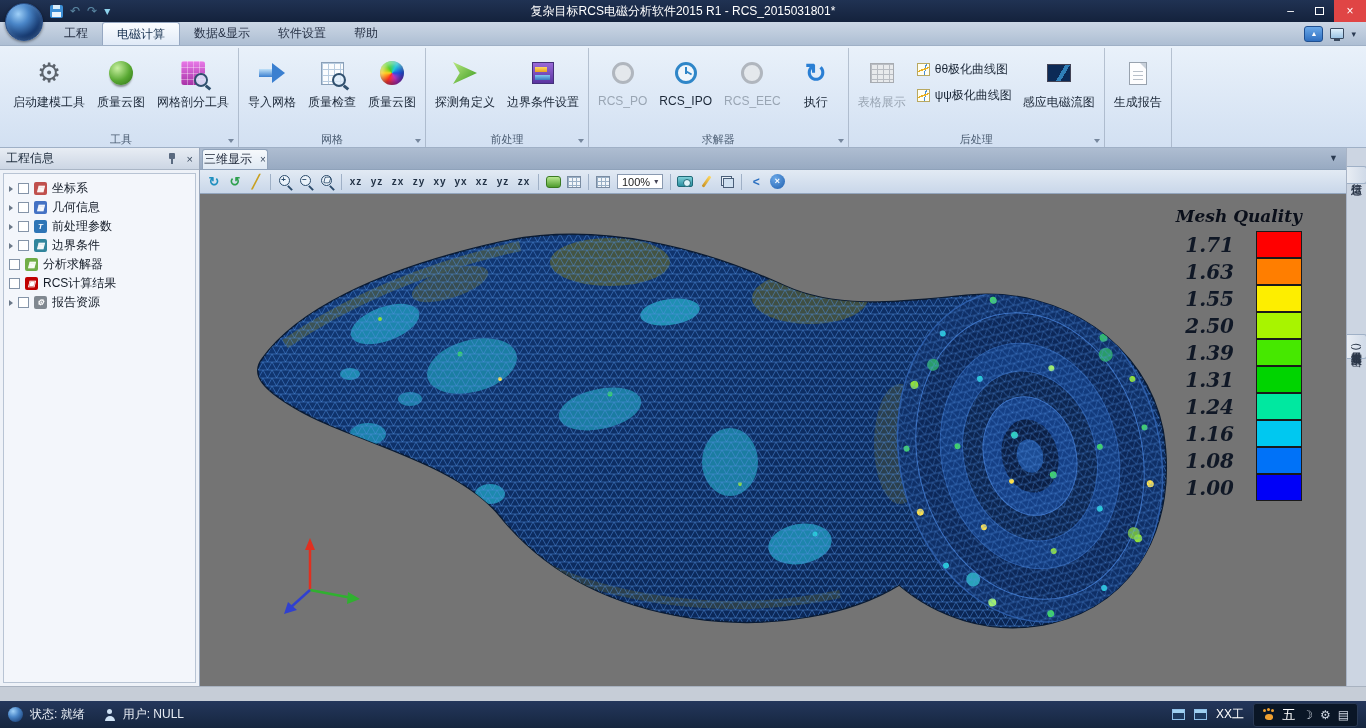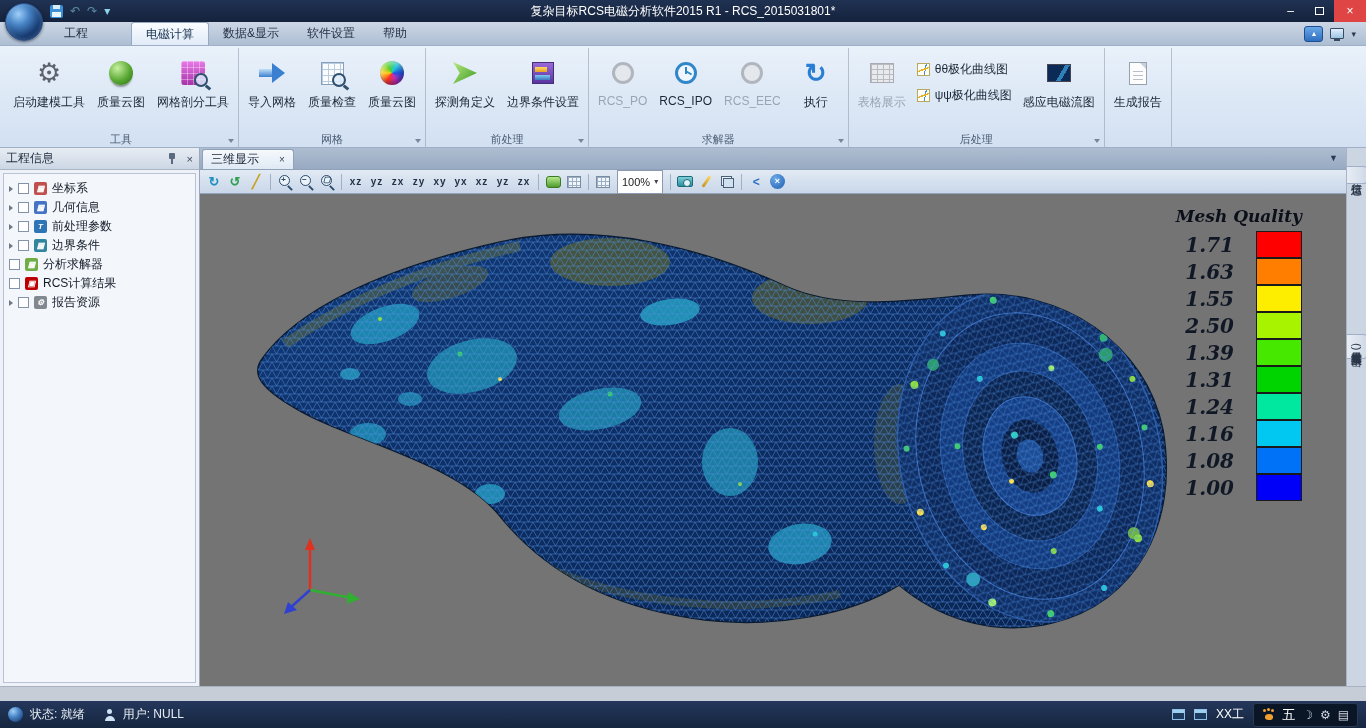--- a/index.html
+++ b/index.html
@@ -21,21 +21,21 @@
   .wbtn.close { background:#e04545; width:32px; }
 
   .orb { position:absolute; left:5px; top:3px; width:38px; height:38px; border-radius:50%; z-index:40;
     background:radial-gradient(circle at 34% 28%, #9fd0f8 0%, #4a86c8 30%, #173a70 65%, #0a1e42 100%);
     border:1px solid #2a5088; box-shadow:0 1px 3px rgba(0,0,0,.5), inset 0 0 5px rgba(160,210,255,.35); }
 
   
   .tabrow { height:24px; flex:0 0 24px; background:linear-gradient(#ccd7e5,#adbed3); display:flex; align-items:stretch; border-bottom:1px solid #9fb0c6; }
   .rtabs { display:flex; margin-left:50px; }
   .rtab { padding:0 14px; font-size:12px; color:#283347; display:flex; align-items:center; }
-  .rtab.active { background:linear-gradient(#fbfdff,#e0eaf7); border:1px solid #96a8c2; border-bottom:none; border-radius:3px 3px 0 0; color:#16304f;margin-left:29px; }
+  .rtab.active { background:linear-gradient(#fbfdff,#e0eaf7); border:1px solid #96a8c2; border-bottom:none; border-radius:3px 3px 0 0; color:#16304f; }
   .tabrow-right { margin-left:auto; display:flex; align-items:center; gap:7px; padding-right:10px; }
   .bluebtn { width:19px; height:16px; background:linear-gradient(#6aa8e8,#2f6fc0); border:1px solid #1f4f90; border-radius:3px; color:#fff; font-size:7px; display:inline-flex; align-items:center; justify-content:center; }
   .icon-monitor { position:relative; width:14px; height:11px; border:1px solid #3a4a60; background:linear-gradient(#dff0fc,#9cc4e4); border-radius:1px; display:inline-block; }
   .icon-monitor::after { content:""; position:absolute; left:3px; bottom:-3px; width:6px; height:2px; background:#3a4a60; }
   .smallcaret { font-size:9px; color:#2a3a52; }
 
   
   .ribbon { height:102px; flex:0 0 102px; background:linear-gradient(#e9f1fa,#d2e0f2); border-bottom:1px solid #9fb0c6; display:flex; align-items:stretch; padding:2px 2px 0 4px; }
   .rgroup { position:relative; display:flex; flex-direction:column; border-right:1px solid rgba(140,155,175,.55); padding:2px 3px 14px; }
   .gbody { display:flex; align-items:stretch; flex:1; }
@@ -100,39 +100,39 @@
   .lp-body { flex:1; margin:3px; background:#f3f6fb; border:1px solid #b8c4d4; padding:5px 0; }
   .trow { display:flex; align-items:center; height:19px; padding-left:5px; gap:5px; }
   .tarrow { width:0; height:0; border-left:4px solid #6a7888; border-top:3px solid transparent; border-bottom:3px solid transparent; display:inline-block; }
   .tcheck { width:11px; height:11px; background:#fff; border:1px solid #8494a8; display:inline-block; }
   .tico { width:13px; height:13px; border-radius:2px; display:inline-flex; align-items:center; justify-content:center; }
   .tico b { color:#fff; font-size:8px; line-height:1; font-weight:bold; }
   .tlbl { font-size:12px; color:#141c28;text-align:right; }
 
   .docarea { flex:1; display:flex; flex-direction:column; min-width:0; }
   .doctabs { height:22px; flex:0 0 22px; background:linear-gradient(#aebdd1,#98aac2); display:flex; align-items:flex-end; padding-left:2px; border-bottom:1px solid #8fa2ba; position:relative; }
-  .doctab { height:20px; display:flex; align-items:center; gap:20px; padding:0 8px; font-size:12px; color:#1a2435;
+  .doctab { height:20px; display:flex; align-items:center; gap:8px; padding:0 1px; font-size:12px; color:#1a2435;
     background:linear-gradient(#f6f9fc,#dfe9f4); border:1px solid #8fa2ba; border-bottom:none; border-radius:3px 3px 0 0;justify-content:flex-end; }
   .dt-close { font-size:10px; color:#3a4a60; }
   .doctabs-caret { position:absolute; right:8px; top:5px; font-size:9px; color:#2a3a50; }
 
   .vtoolbar { height:24px; flex:0 0 24px; background:linear-gradient(#e2eaf4,#c9d7e9); border-bottom:1px solid #93a5bd; display:flex; align-items:center; padding:0 4px; gap:1px; }
   .vbtn { min-width:20px; height:19px; display:inline-flex; align-items:center; justify-content:center; border-radius:2px; }
   .vg { font-size:13px; font-weight:bold; line-height:1; }
   .c-teal { color:#1f8fbf; } .c-green { color:#2fa04f; } .c-gold { color:#c8a020; } .c-blue { color:#2a6fc0; font-size:12px; }
   .vsep { width:1px; height:16px; background:#9fb0c6; margin:0 3px; display:inline-block; }
   .mag { position:relative; width:15px; height:15px; display:inline-block; }
   .mag::before { content:""; position:absolute; left:1px; top:1px; width:9px; height:9px; border:1.5px solid #2a4a6a; border-radius:50%; background:#eaf2fa; }
   .mag::after { content:""; position:absolute; right:0; bottom:0; width:6px; height:2px; background:#2a4a6a; transform:rotate(45deg); }
   .mag b { position:absolute; left:3.5px; top:1.5px; font-size:8px; color:#2a4a6a; line-height:1; }
   .axis { font-size:10px; color:#223246; width:17px; font-weight:bold; letter-spacing:1px; }
   .icon-shade { width:15px; height:12px; border-radius:3px; background:linear-gradient(#b8e890,#4f9c2e); border:1px solid #3a7a22; display:inline-block; }
   .icon-gridsq { width:14px; height:12px; background:#f2f6fa; border:1px solid #7a8ca2; display:inline-block;
     background-image:linear-gradient(#9ab0c6 1px,transparent 1px),linear-gradient(90deg,#9ab0c6 1px,transparent 1px); background-size:4px 4px; }
-  .zoomsel { background:#fff; border:1px solid #8a9ab0; height:24px; padding:0 4px; font-size:11px; color:#222; display:inline-flex; align-items:center; gap:4px; margin:0 3px; }
+  .zoomsel { background:#fff; border:1px solid #8a9ab0; height:15px; padding:0 4px; font-size:11px; color:#222; display:inline-flex; align-items:center; gap:4px; margin:0 3px; }
   .zcaret { font-size:8px; color:#445; font-weight:normal; }
   .icon-camera { position:relative; width:16px; height:11px; background:linear-gradient(#7fd0d8,#2a8fa0); border:1px solid #1f6a78; border-radius:2px; display:inline-block; }
   .icon-camera::before { content:""; position:absolute; left:5px; top:2px; width:6px; height:6px; border-radius:50%; background:#dff4f8; border:1px solid #1f6a78; }
   .icon-light { width:3px; height:13px; background:linear-gradient(#ffd860,#c89020); transform:rotate(35deg); display:inline-block; border-radius:1px; }
   .icon-copy { position:relative; width:13px; height:12px; display:inline-block; }
   .icon-copy::before { content:""; position:absolute; left:0; top:0; width:9px; height:8px; border:1px solid #4a5e78; background:#e8f0f8; }
   .icon-copy::after { content:""; position:absolute; right:0; bottom:0; width:9px; height:8px; border:1px solid #4a5e78; background:#cfe0f0; }
   .icon-closecircle { width:15px; height:15px; border-radius:50%; background:radial-gradient(circle at 35% 30%,#6aa8e8,#1f5fae); display:inline-flex; align-items:center; justify-content:center; }
   .icon-closecircle b { color:#fff; font-size:9px; line-height:1; }
 

